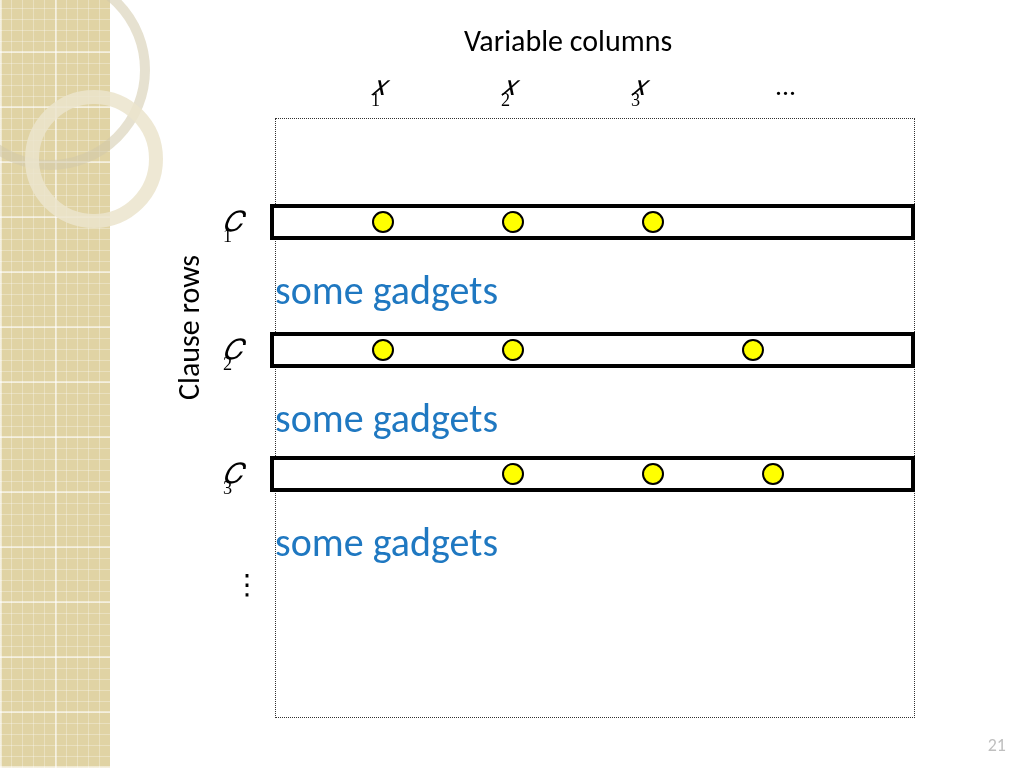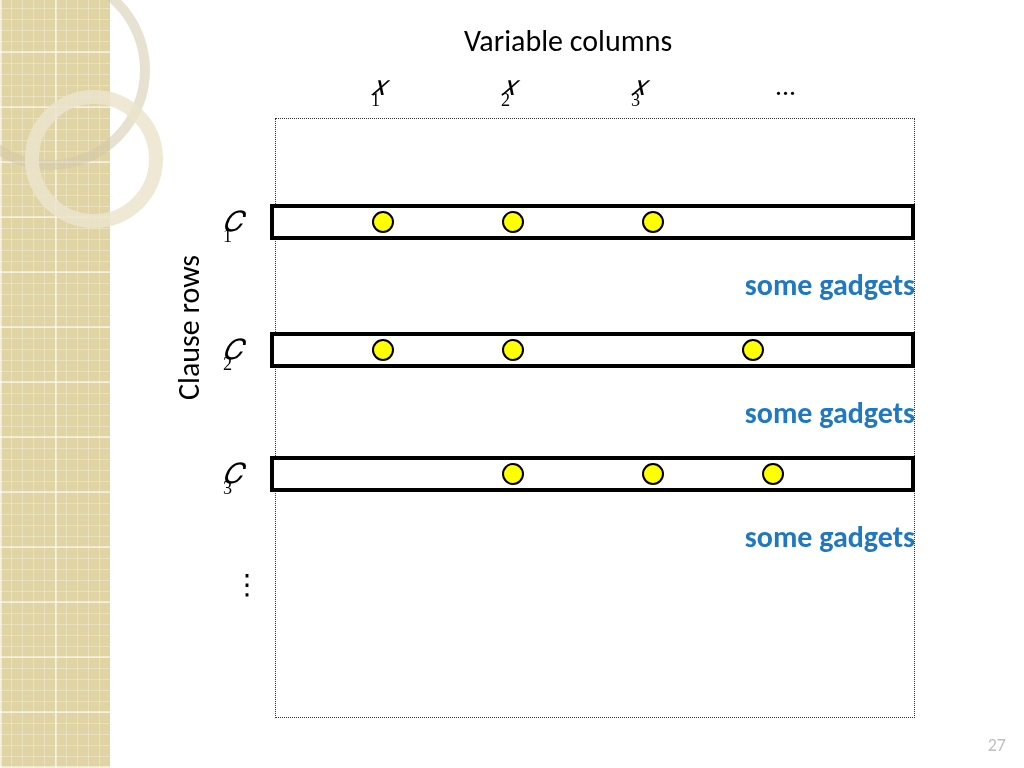--- a/index.html
+++ b/index.html
@@ -160,38 +160,38 @@
     height: 22px;
     border-radius: 50%;
     background: #ffff00;
     border: 2px solid #000;
     box-sizing: border-box;
   }
 
   .gadget-text {
     position: absolute;
     color: #1f78c1;
-    font-weight: bold;
-    font-size: 30px;
-    width: 640px;
-    text-align: right;
+    font-weight: normal;
+    font-size: 40px;
+    width: 640px;
+    text-align: left;
     left: 0;
   }
 
   sub { font-size: 0.65em; font-style: normal; position: relative; top: 4px; }
 </style>
 </head>
 <body>
 
 <div class="sidebar">
   <div class="circle c1"></div>
   <div class="circle c2"></div>
 </div>
 
-<div class="page-number">27</div>
+<div class="page-number">21</div>
 
 <div class="title-top">Variable columns</div>
 <div class="axis-left-title">Clause rows</div>
 
 <div class="stage">
 
   <div class="grid"></div>
   <div class="grid-frame"></div>
 
   <div class="var-labels">

